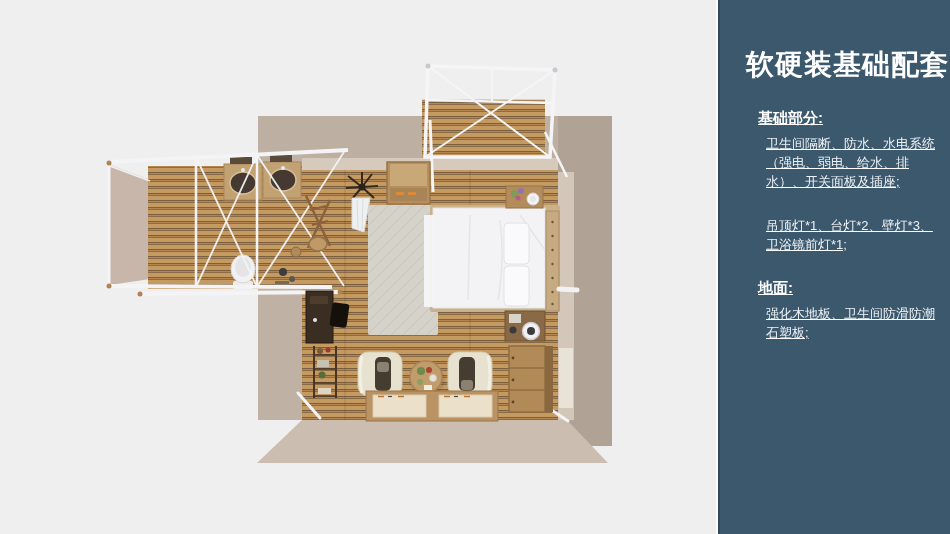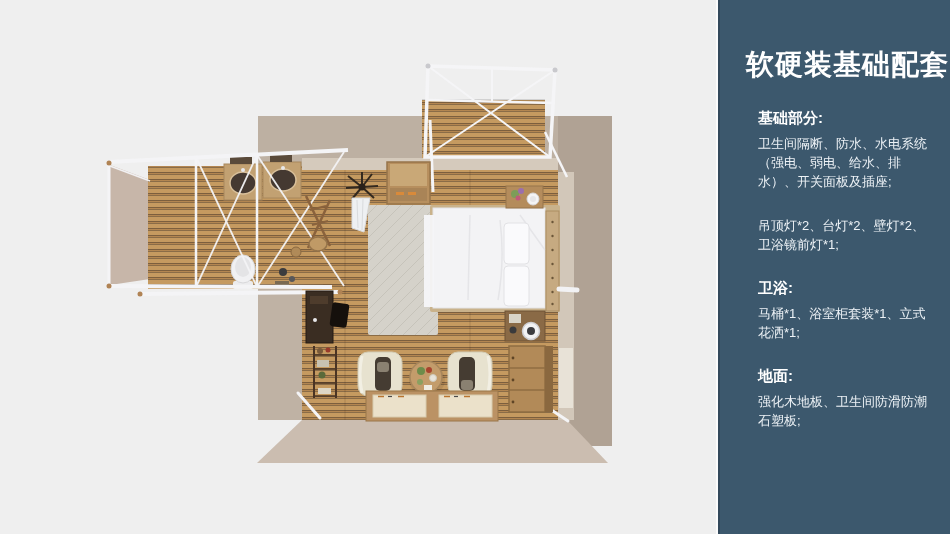--- a/index.html
+++ b/index.html
@@ -19,23 +19,23 @@
   .panel-title {
     margin:46px 6px 0 28px;
     text-align:center;
     font-size:28px;
     font-weight:bold;
     letter-spacing:1px;
     color:#ffffff;
     white-space:nowrap;
   }
   .sections { padding:0 14px 0 40px; }
-  .section { margin-top:25px; }
+  .section { margin-top:25px;text-decoration:underline; }
   .section-label { font-size:15px; font-weight:bold; color:#ffffff; margin-bottom:6px; }
-  .section-body { font-size:13px; line-height:19px; color:#edf2f6; word-break:break-all; }
+  .section-body { font-size:13px; line-height:19px; color:#edf2f6; word-break:break-all;margin-left:8px; }
 </style>
 </head>
 <body>
 
 <div class="stage">
 
   <div class="render-area">
     <svg width="716" height="534" viewBox="0 0 716 534" xmlns="http://www.w3.org/2000/svg">
       <defs>
         <pattern id="wood" width="8" height="7" patternUnits="userSpaceOnUse">
@@ -288,25 +288,21 @@
   <aside class="panel">
     <h1 class="panel-title">软硬装基础配套</h1>
     <div class="sections">
       <section class="section">
         <div class="section-label">基础部分:</div>
         <div class="section-body">卫生间隔断、防水、水电系统（强电、弱电、给水、排水）、开关面板及插座;</div>
       </section>
       <section class="section">
       </section>
       <section class="section">
-        <div class="section-body">吊顶灯*2、台灯*2、壁灯*2、卫浴镜前灯*1;</div>
-      </section>
-      <section class="section">
-        <div class="section-label">卫浴:</div>
-        <div class="section-body">马桶*1、浴室柜套装*1、立式花洒*1;</div>
+        <div class="section-body">吊顶灯*1、台灯*2、壁灯*3、卫浴镜前灯*1;</div>
       </section>
       <section class="section">
         <div class="section-label">地面:</div>
         <div class="section-body">强化木地板、卫生间防滑防潮石塑板;</div>
       </section>
     </div>
   </aside>
 
 </div>
 

